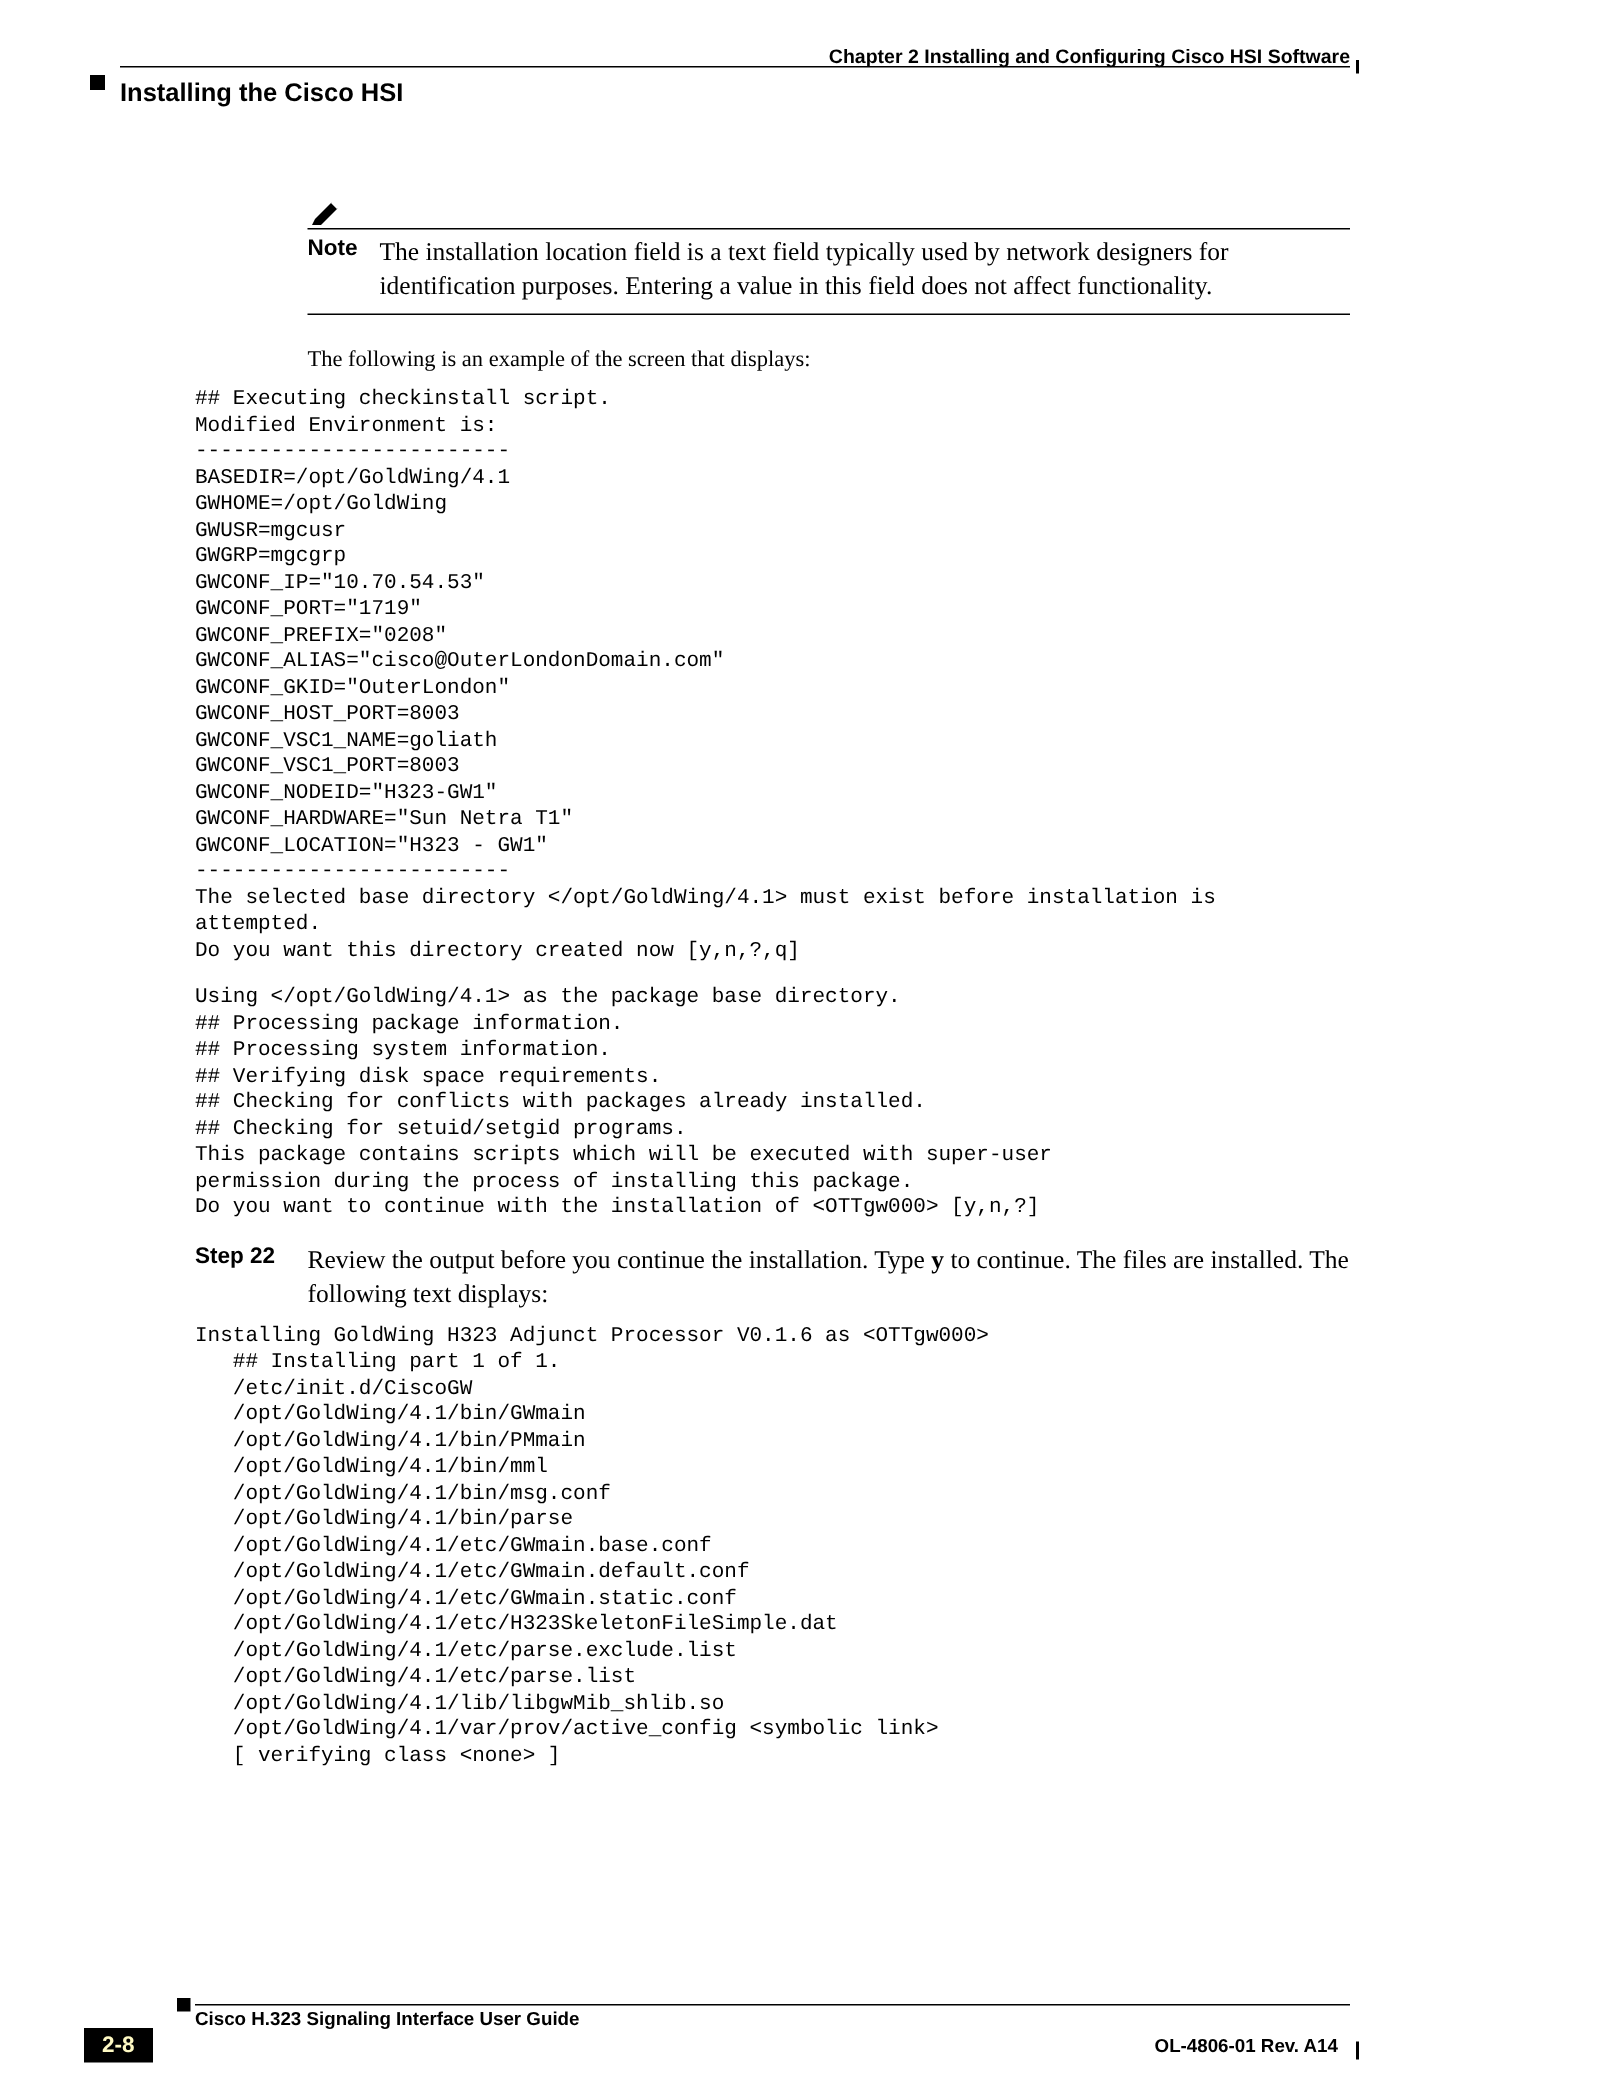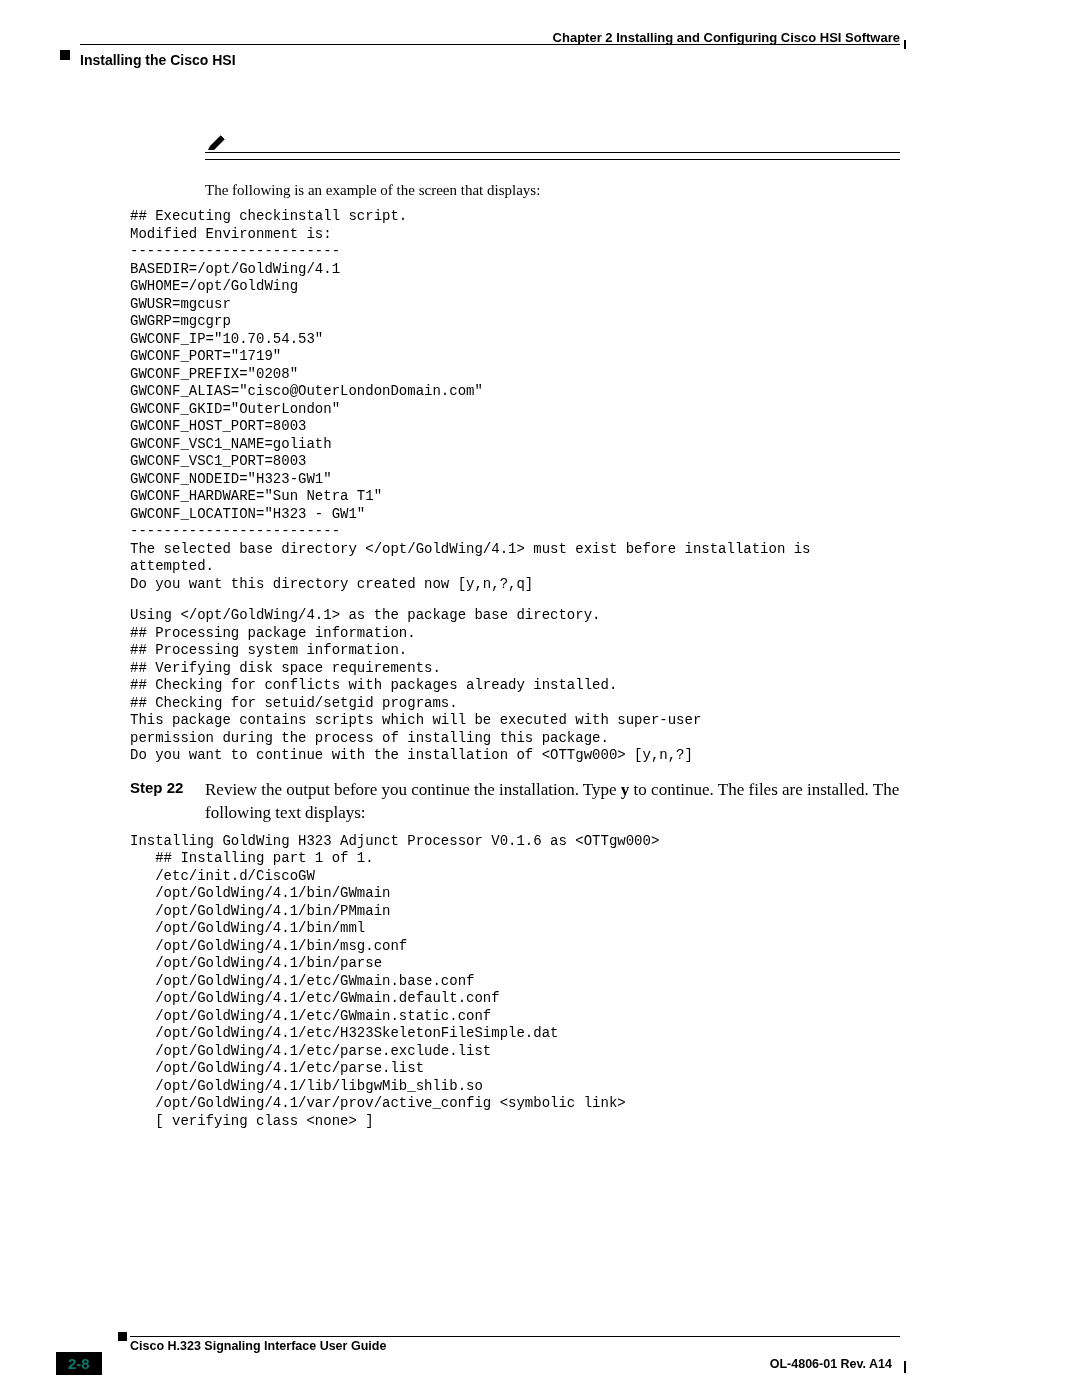--- a/index.html
+++ b/index.html
@@ -24,21 +24,21 @@
     font-family: Arial, Helvetica, sans-serif;
     font-weight: bold;
     font-size: 13px;
   }
   .header-left {
     position: absolute;
     top: 52px;
     left: 80px;
     font-family: Arial, Helvetica, sans-serif;
     font-weight: bold;
-    font-size: 14px;
+    font-size: 17px;
   }
   .header-rule {
     position: absolute;
     top: 44px;
     left: 80px;
     right: 60px;
     border-top: 1px solid #000;
   }
   .header-square-left {
     position: absolute;
@@ -139,21 +139,21 @@
     left: 130px;
     font-family: Arial, Helvetica, sans-serif;
     font-weight: bold;
     font-size: 12.5px;
   }
   .footer-page-box {
     position: absolute;
     bottom: 22px;
     left: 56px;
     background: #000;
-    color: #0f766e;
+    color: #fef9c3;
     font-family: Arial, Helvetica, sans-serif;
     font-weight: bold;
     font-size: 15px;
     padding: 3px 12px;
   }
   .footer-rev {
     position: absolute;
     bottom: 26px;
     right: 68px;
     font-family: Arial, Helvetica, sans-serif;
@@ -193,20 +193,24 @@
 
 
     <div class="note-block">
       <div class="note-icon">
         <svg viewBox="0 0 24 18" width="24" height="18">
           <path d="M3 14 L14 3 L18 7 L7 18 L1 18 Z" fill="#000"></path>
           <path d="M14 3 L18 7" stroke="#fff" stroke-width="1"></path>
         </svg>
       </div>
       <div class="note-hr-top"></div>
+      <div class="note-row">
+        <div class="note-label">Note</div>
+        <div class="note-text">The installation location field is a text field typically used by network designers for identification purposes. Entering a value in this field does not affect functionality.</div>
+      </div>
       <div class="note-hr-bot"></div>
     </div>
 
     <div class="body-para">The following is an example of the screen that displays:</div>
 
     <div class="code-block">## Executing checkinstall script.
 Modified Environment is:
 -------------------------
 BASEDIR=/opt/GoldWing/4.1
 GWHOME=/opt/GoldWing

